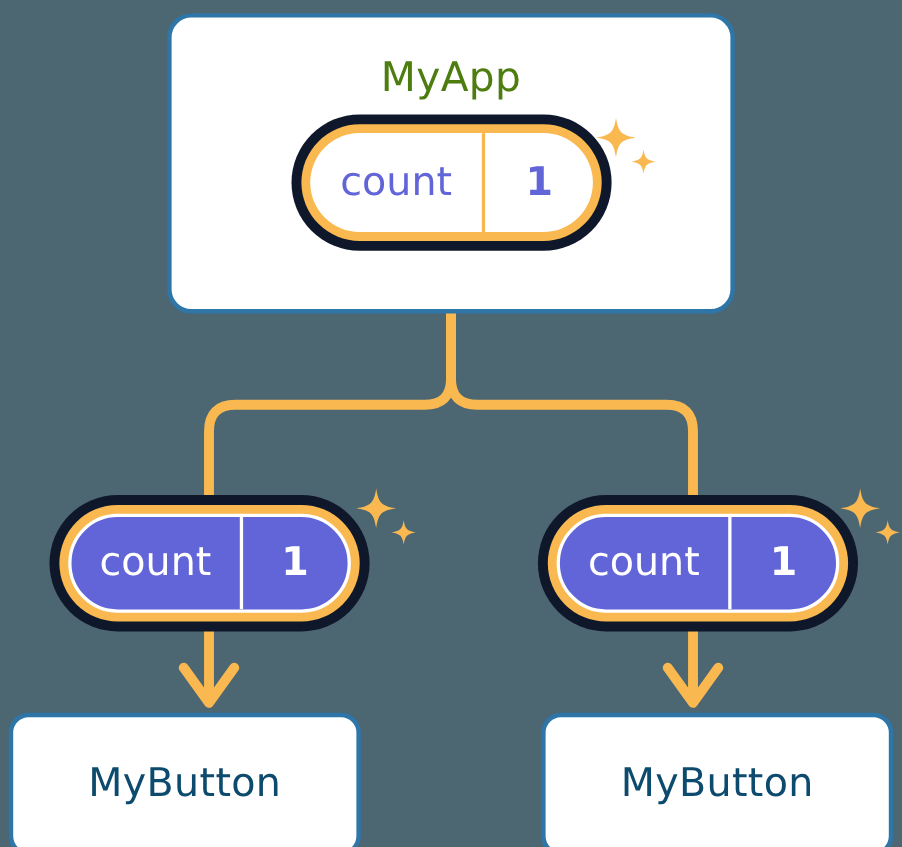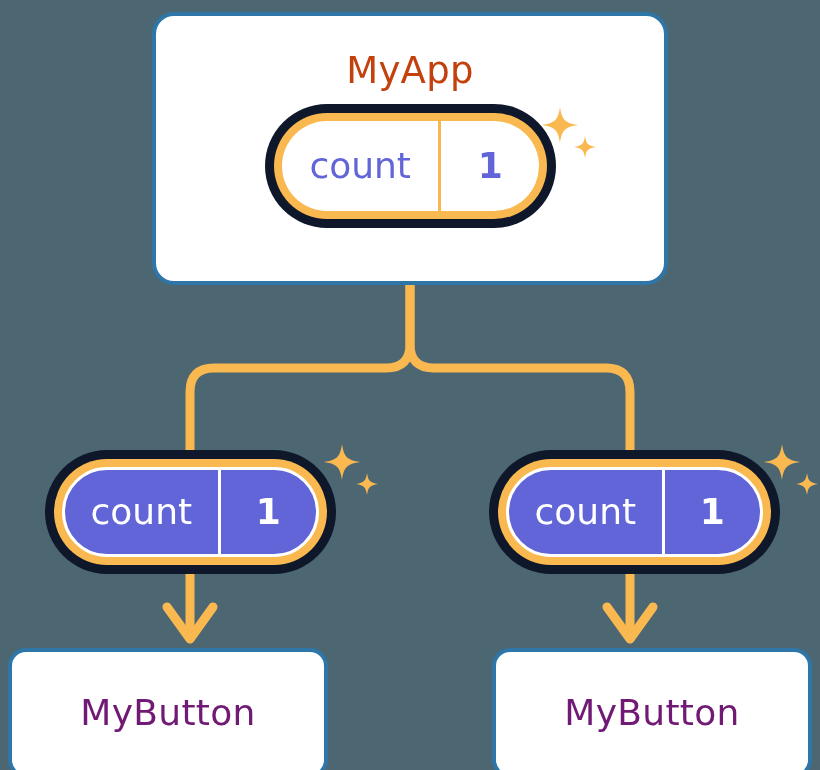--- a/index.html
+++ b/index.html
@@ -34,21 +34,21 @@
     background: #ffffff;
     border: 4px solid #2e76a8;
     border-radius: 22px;
     box-sizing: border-box;
   }
   .app-title {
     position: absolute;
     left: 0; right: 0;
     top: 36px;
     text-align: center;
-    color: #c2410c;
+    color: #4d7c0f;
     font-size: 37px;
     line-height: 1;
     letter-spacing: 0.3px;
   }
 
   
   .pill {
     position: absolute;
     box-sizing: border-box;
     border-radius: 999px;
@@ -135,21 +135,21 @@
     border-radius: 18px;
     width: 320px;
     height: 130px;
     display: flex;
     align-items: center;
     justify-content: center;
   }
   #btn-left  { left: 8px;   top: 648px; }
   #btn-right { left: 492px; top: 648px; }
   .btn-label {
-    color: #701a75;
+    color: #0c4a6e;
     font-size: 36px;
     line-height: 1;
     letter-spacing: 0.3px;
   }
 
   
   .sparkle {
     position: absolute;
     pointer-events: none;
   }

